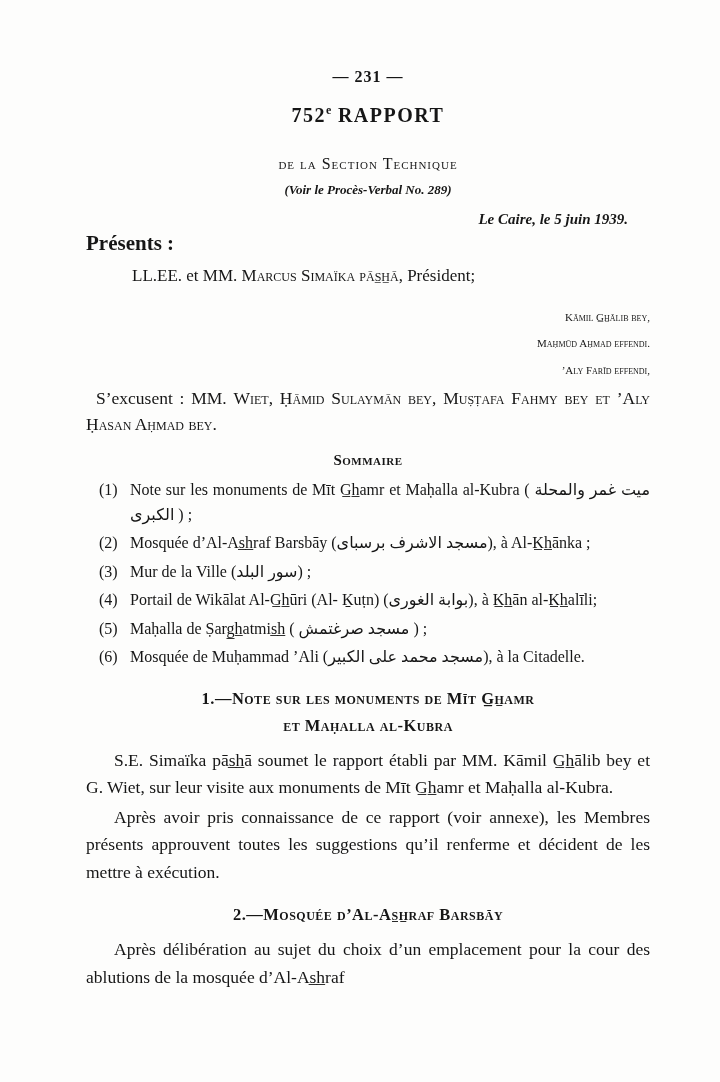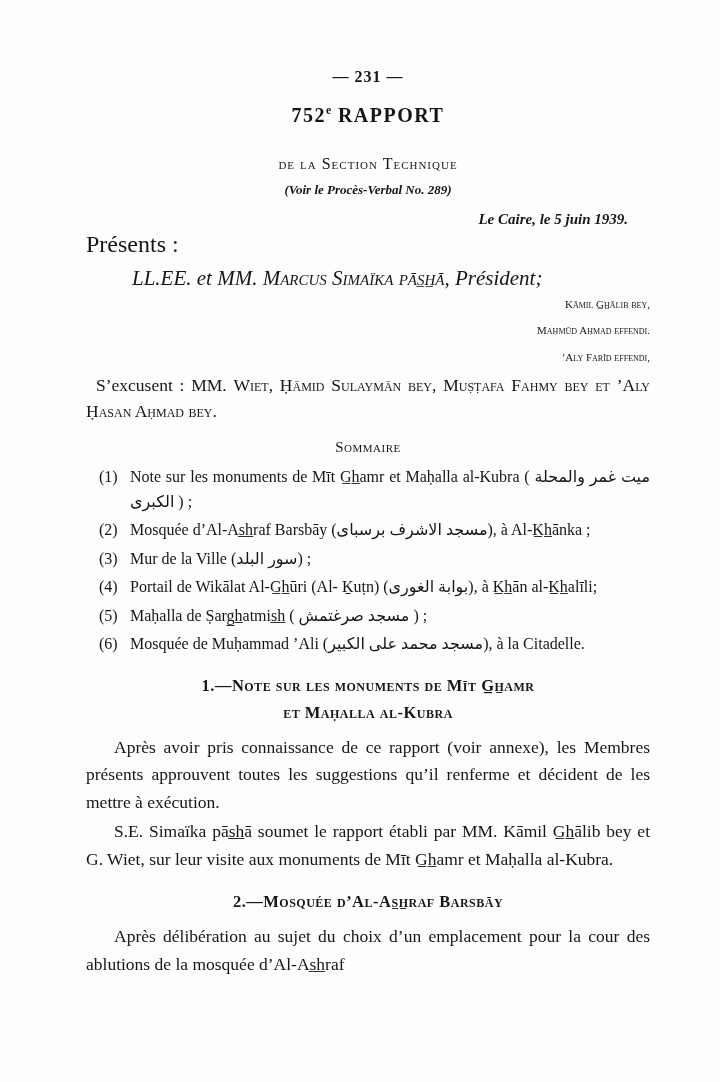--- a/index.html
+++ b/index.html
@@ -56,46 +56,45 @@
   }
   .dateline {
     font-size: 15px;
     font-style: italic;
     font-weight: bold;
     text-align: right;
     padding-right: 22px;
     margin-bottom: 3px;
   }
   .presents {
-    font-size: 24px;
-    font-weight: normal;
+    font-size: 21px;
+    font-weight: bold;
     margin-bottom: 7px;
   }
   .attendee-first {
-    font-size: 21px;
+    font-size: 17px;
     text-indent: 46px;
     line-height: 26px;
-    margin-bottom: 0;
-    font-style: italic;
+    margin-bottom: 15px;
   }
   .attendee-line {
     font-size: 11px;
     text-align: right;
     line-height: 26.5px;
   }
   .excused {
     font-size: 17.5px;
     line-height: 25.5px;
     text-align: justify;
     text-indent: 10px;
     margin-top: 3px;
   }
   .sommaire-heading {
     font-size: 15px;
-    font-weight: normal;
+    font-weight: bold;
     font-variant: small-caps;
     letter-spacing: 0.5px;
     text-align: center;
     margin-top: 15px;
     margin-bottom: 9px;
   }
   .sommaire-list { list-style: none; }
   .sommaire-item {
     position: relative;
     font-size: 16px;
@@ -161,21 +160,21 @@
     <li class="sommaire-item"><span class="num">(4)</span><span>Portail de Wikālat Al-G̲h̲ūri (Al- Ḵuṭn) (بوابة الغورى), à K̲h̲ān al-K̲h̲alīli;</span></li>
     <li class="sommaire-item"><span class="num">(5)</span><span>Maḥalla de Ṣarg̲h̲atmis̲h̲ ( مسجد صرغتمش ) ;</span></li>
     <li class="sommaire-item"><span class="num">(6)</span><span>Mosquée de Muḥammad ’Ali (مسجد محمد على الكبير), à la Citadelle.</span></li>
   </ul>
 
   <div class="section-heading">
     <div>1.—Note sur les monuments de Mīt G̲h̲amr</div>
     <div>et Maḥalla al-Kubra</div>
   </div>
 
+  <p class="para">S.E. Simaïka pās̲h̲ā soumet le rapport établi par MM. Kāmil G̲h̲ālib bey et G. Wiet, sur leur visite aux monuments de Mīt G̲h̲amr et Maḥalla al-Kubra.</p>
+
   <p class="para">Après avoir pris connaissance de ce rapport (voir annexe), les Membres présents approuvent toutes les suggestions qu’il renferme et décident de les mettre à exécution.</p>
-
-  <p class="para">S.E. Simaïka pās̲h̲ā soumet le rapport établi par MM. Kāmil G̲h̲ālib bey et G. Wiet, sur leur visite aux monuments de Mīt G̲h̲amr et Maḥalla al-Kubra.</p>
 
   <div class="section-heading">2.—Mosquée d’Al-As̲h̲raf Barsbāy</div>
 
   <p class="para">Après délibération au sujet du choix d’un emplacement pour la cour des ablutions de la mosquée d’Al-As̲h̲raf</p>
 
 </div>
 
 </body></html>

